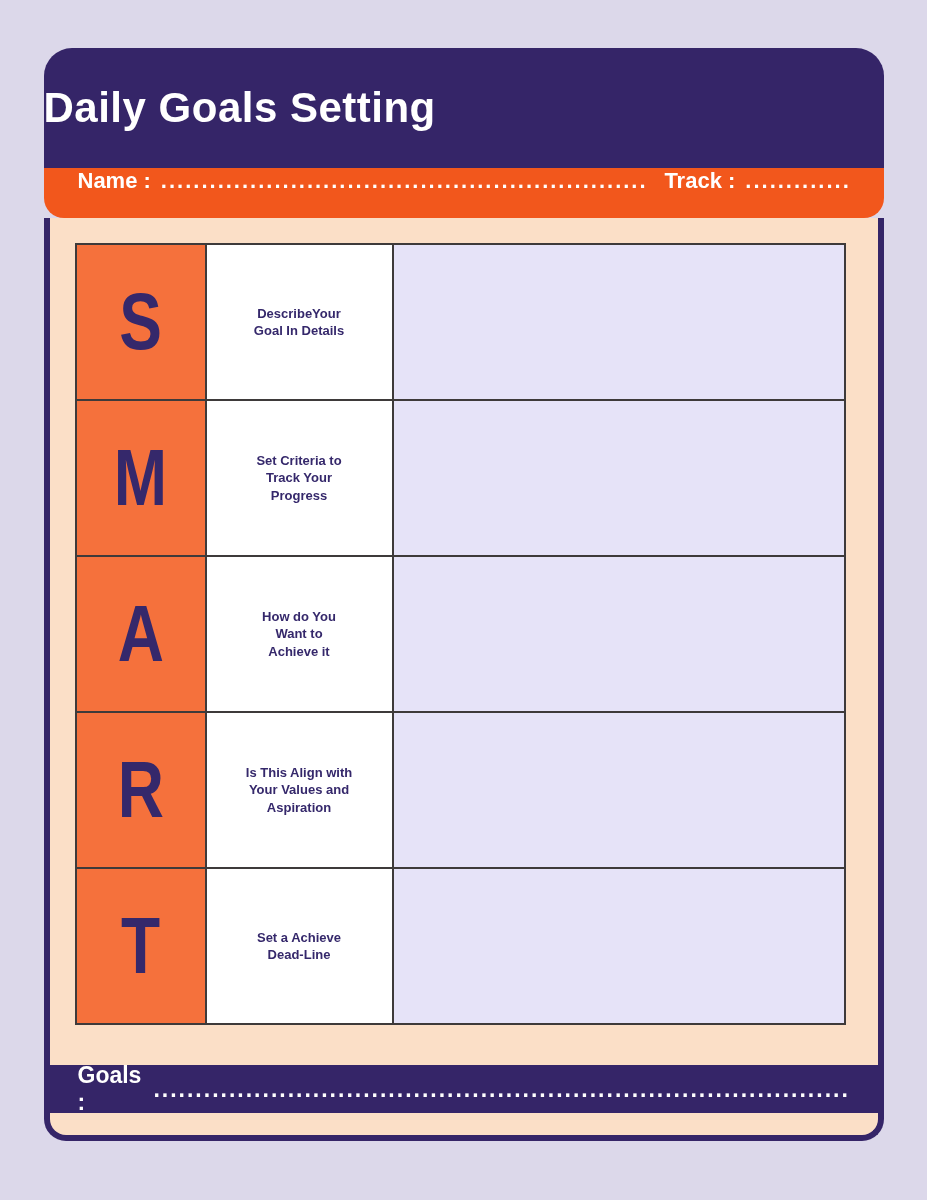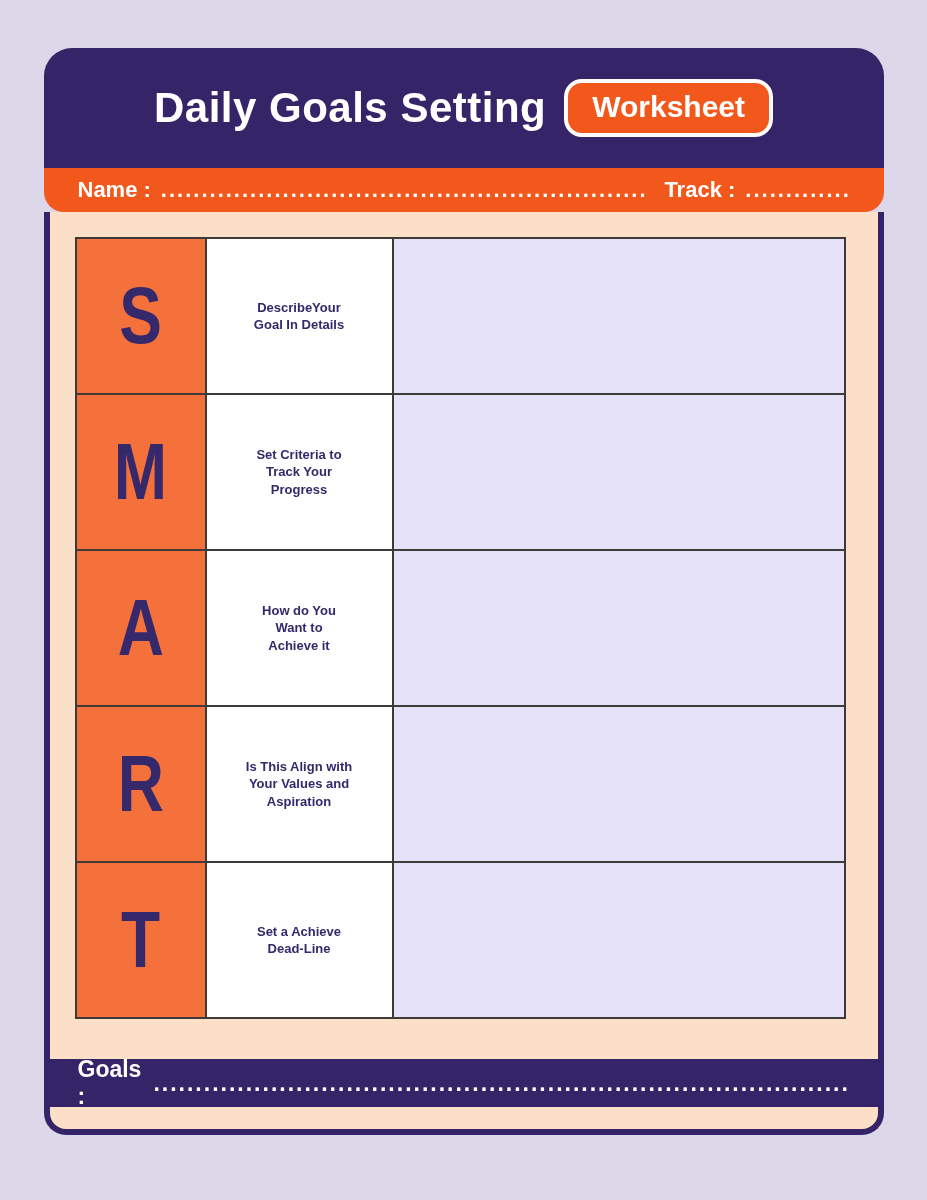--- a/index.html
+++ b/index.html
@@ -24,45 +24,45 @@
     width: 840px;
     margin: 48px auto 0 auto;
   }
   
   .header {
     height: 120px;
     background: var(--purple);
     border-radius: 28px 28px 0 0;
     display: flex;
     align-items: center;
-    justify-content: center;
+    justify-content: space-between;
     gap: 18px;
   }
   .title {
     color: var(--white);
     font-size: 42px;
     font-weight: bold;
     letter-spacing: 0.5px;
   }
   .badge {
     background: var(--orange);
     color: var(--white);
     border: 4px solid var(--white);
     border-radius: 18px;
     padding: 7px 24px 9px 24px;
     font-size: 30px;
     font-weight: bold;
   }
   
   .namebar {
-    height: 44px;
+    height: 50px;
     background: var(--orange);
     border-radius: 0 0 20px 20px;
     display: flex;
-    align-items: center;
+    align-items: flex-start;
     padding: 0 34px;
     color: var(--white);
     font-size: 22px;
     font-weight: bold;
   }
   .fill-line {
     overflow: hidden;
     white-space: nowrap;
     letter-spacing: 2px;
     font-weight: bold;
@@ -133,21 +133,20 @@
     border-radius: 0 0 22px 22px;
   }
 </style>
 </head>
 <body>
 
 <div class="card">
 
   <div class="header">
     <span class="title">Daily Goals Setting</span>
-    <span class="badge">Worksheet</span>
   </div>
 
   <div class="namebar">
     <span class="label">Name :</span>
     <span class="fill-line name-line">............................................................................................................</span>
     <span class="label">Track :</span>
     <span class="fill-line date-line">................................................</span>
   </div>
 
   <div class="body">

